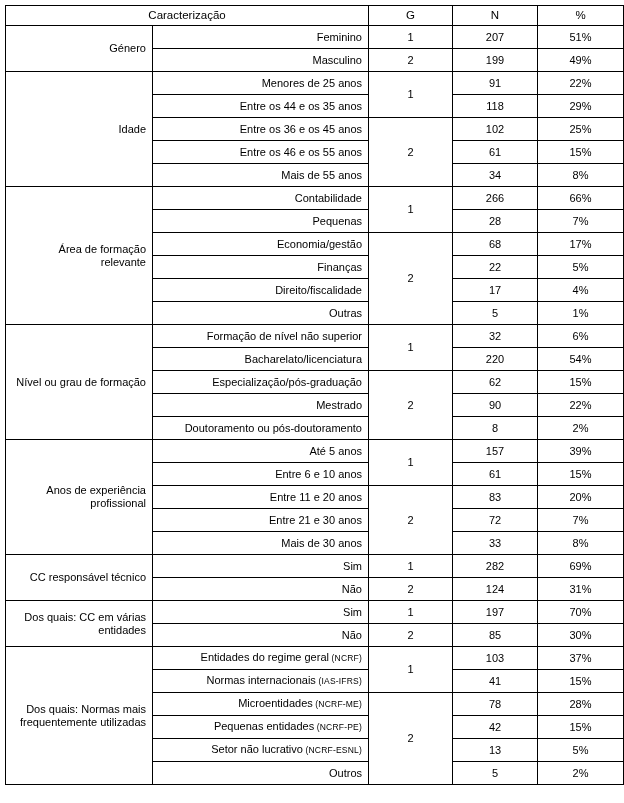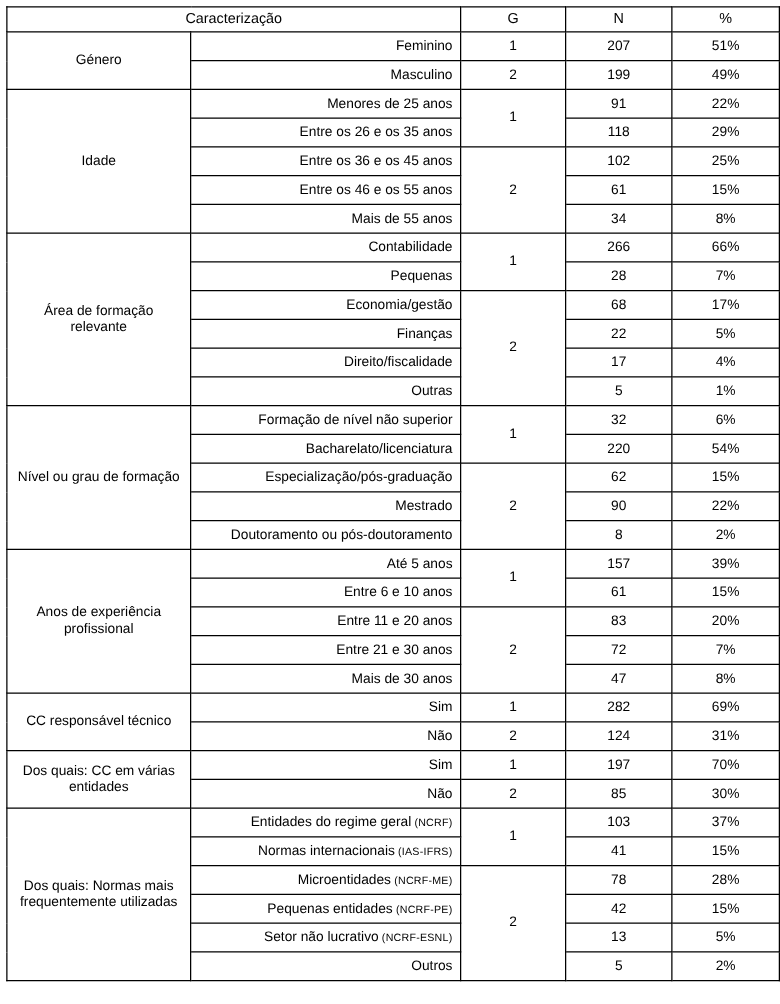--- a/index.html
+++ b/index.html
@@ -33,21 +33,21 @@
   }
   .char-table thead th {
     height: 20px;
     text-align: center;
     font-size: 11.5px;
   }
   .char-table tbody td {
     height: 23px;
   }
   .char-table td.cat {
-    text-align: center;
+    text-align: right;
   }
   .char-table td.item {
     text-align: right;
   }
   .char-table td.num {
     text-align: center;
   }
   .note {
     font-size: 8.5px;
     letter-spacing: 0.2px;
@@ -88,21 +88,21 @@
           <td class="num">49%</td>
         </tr>
         <tr>
           <td class="cat" rowspan="5">Idade</td>
           <td class="item"><span>Menores de 25 anos</span></td>
           <td class="num" rowspan="2">1</td>
           <td class="num">91</td>
           <td class="num">22%</td>
         </tr>
         <tr>
-          <td class="item"><span>Entre os 26 e os 35 anos</span></td>
+          <td class="item"><span>Entre os 44 e os 35 anos</span></td>
           <td class="num">118</td>
           <td class="num">29%</td>
         </tr>
         <tr>
           <td class="item"><span>Entre os 36 e os 45 anos</span></td>
           <td class="num" rowspan="3">2</td>
           <td class="num">102</td>
           <td class="num">25%</td>
         </tr>
         <tr>
@@ -194,21 +194,21 @@
           <td class="num">83</td>
           <td class="num">20%</td>
         </tr>
         <tr>
           <td class="item"><span>Entre 21 e 30 anos</span></td>
           <td class="num">72</td>
           <td class="num">7%</td>
         </tr>
         <tr>
           <td class="item"><span>Mais de 30 anos</span></td>
-          <td class="num">47</td>
+          <td class="num">33</td>
           <td class="num">8%</td>
         </tr>
         <tr>
           <td class="cat" rowspan="2">CC responsável técnico</td>
           <td class="item"><span>Sim</span></td>
           <td class="num" rowspan="1">1</td>
           <td class="num">282</td>
           <td class="num">69%</td>
         </tr>
         <tr>

